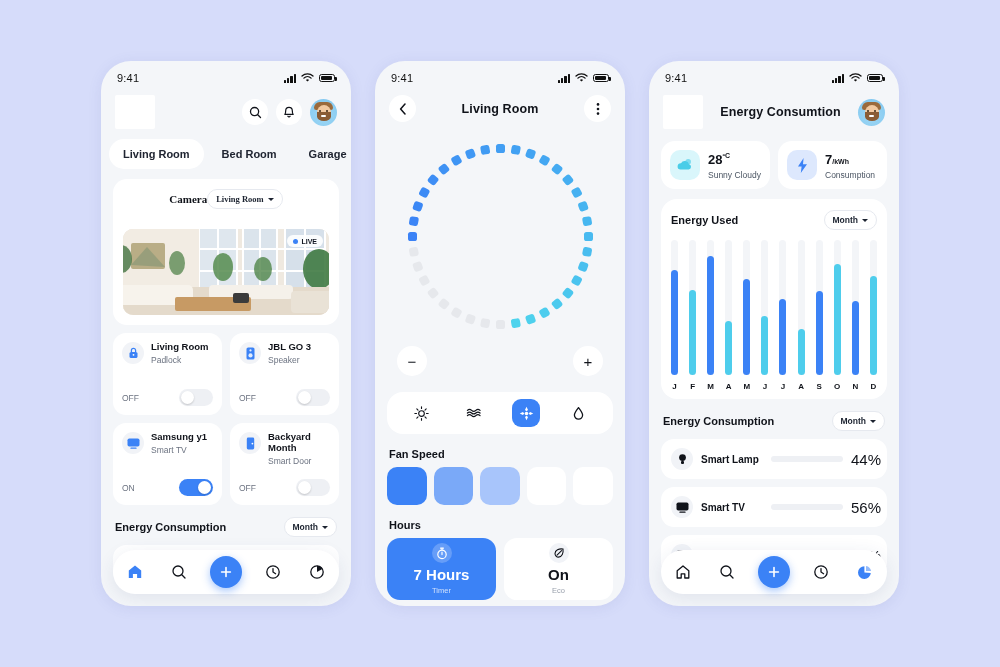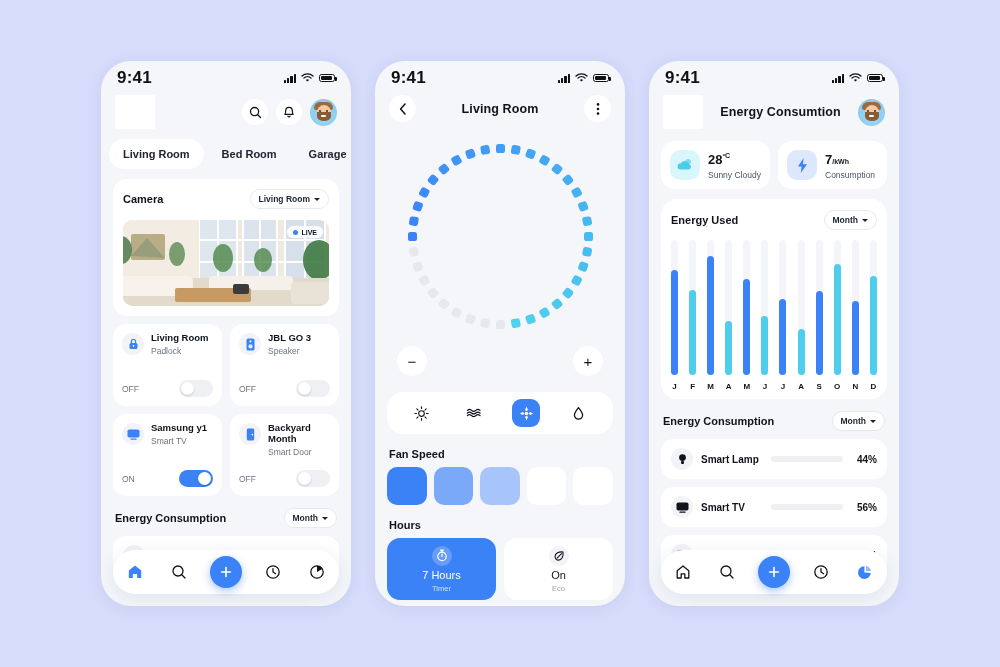--- a/index.html
+++ b/index.html
@@ -19,21 +19,21 @@
     overflow: hidden;
     flex: none;
     box-shadow: 0 2px 14px rgba(80,90,160,0.10);
   }
 
   
   .status {
     height: 26px; display: flex; align-items: center; justify-content: space-between;
     padding: 8px 16px 0 16px;
   }
-  .status-time { font-size: 17px; font-weight: 700; color: #111; letter-spacing: .2px; }
+  .status-time { font-size: 11px; font-weight: 400; color: #111; letter-spacing: .2px; }
   .status-icons { display: flex; align-items: center; gap: 5px; }
   .sig { display: flex; align-items: flex-end; gap: 1.2px; height: 9px; }
   .sig i { display: block; width: 2.2px; background: #111; border-radius: .6px; }
   .sig i:nth-child(1){height:3px}.sig i:nth-child(2){height:5px}.sig i:nth-child(3){height:7px}.sig i:nth-child(4){height:9px}
   .batt { width: 16px; height: 8.5px; border: 1.4px solid #111; border-radius: 2.6px; position: relative; }
   .batt::before { content:""; position:absolute; left:1px; top:1px; bottom:1px; right:2.4px; background:#111; border-radius:1px; }
   .batt::after { content:""; position:absolute; right:-3px; top:2.2px; width:1.6px; height:3.6px; background:#111; border-radius:0 1px 1px 0; }
 
   
   .hdr { display: flex; align-items: center; padding: 8px 14px 6px 14px; gap: 8px; }
@@ -60,21 +60,21 @@
   .tabs { display: flex; align-items: center; gap: 4px; padding: 4px 8px 0 8px; overflow: hidden; }
   .tab { font-size: 11px; font-weight: 700; color: #202532; padding: 9px 14px; border-radius: 16px; white-space: nowrap; }
   .tab.active { background: #fff; }
 
   
   .body { padding: 10px 12px 0 12px; }
 
   .card { background: #fff; border-radius: 14px; }
 
   .cam-card { padding: 10px; }
-  .cam-head { display: flex; align-items: center; justify-content: space-between; margin-bottom: 11px; }
+  .cam-head { display: flex; align-items: center; justify-content: center; margin-bottom: 20px; font-family: Liberation Serif, serif; }
   .cam-title { font-size: 11px; font-weight: 700; color: #10131a; }
   .pill {
     border: 1px solid #e6e9ef; border-radius: 12px; padding: 4px 8px;
     font-size: 8.5px; font-weight: 600; color: #1c2330; display: flex; align-items: center; gap: 4px; background: #fff;
   }
   .chev { width: 0; height: 0; border-left: 3px solid transparent; border-right: 3px solid transparent; border-top: 3.4px solid #1c2330; }
 
   .cam-view {
     position: relative; height: 86px; border-radius: 10px; overflow: hidden;
     background: linear-gradient(180deg,#e9e3da 0%, #ddd5c8 100%);
@@ -101,21 +101,21 @@
   .toggle.on .knob { left: auto; right: 2px; }
 
   .sec-head { display: flex; align-items: center; justify-content: space-between; margin: 12px 2px 8px 2px; }
   .sec-title { font-size: 11px; font-weight: 700; color: #10131a; }
 
   .ec-row { background: #fff; border-radius: 13px; padding: 9px 10px; display: flex; align-items: center; gap: 8px; margin-bottom: 8px; }
   .ec-ic { width: 22px; height: 22px; border-radius: 50%; background: #f1f3f7; display: flex; align-items: center; justify-content: center; flex: none; }
   .ec-name { font-size: 10px; font-weight: 600; color: #10131a; width: 62px; }
   .ec-bar { flex: 1; height: 6px; border-radius: 4px; background: #eef0f4; overflow: hidden; }
   .ec-fill { height: 100%; border-radius: 4px; background: #3b82f6; }
-  .ec-pct { font-size: 10px; font-weight: 700; color: #10131a; width: 26px; text-align: right; }
+  .ec-pct { font-size: 15px; font-weight: 400; color: #10131a; width: 26px; text-align: center; }
 
   
   .nav {
     position: absolute; left: 12px; right: 12px; bottom: 12px; height: 44px;
     background: #fff; border-radius: 24px; display: flex; align-items: center;
     justify-content: space-around; box-shadow: 0 4px 18px rgba(40,60,120,.10);
   }
   .nav-item { width: 26px; height: 26px; display: flex; align-items: center; justify-content: center; }
   .nav-fab { width: 32px; height: 32px; border-radius: 50%; background: #3b82f6; display: flex; align-items: center; justify-content: center; box-shadow: 0 3px 8px rgba(59,130,246,.45); }
 
@@ -142,21 +142,21 @@
 
   .fs-label { font-size: 11px; font-weight: 700; color: #10131a; margin: 14px 0 7px 14px; }
   .fs-row { display: flex; gap: 7px; padding: 0 12px; }
   .fs-cell { flex: 1; height: 38px; border-radius: 10px; background: #fff; }
 
   .mode-row { display: flex; gap: 8px; padding: 0 12px; }
   .mode-card { flex: 1; height: 62px; border-radius: 13px; background: #fff; display: flex; flex-direction: column; align-items: center; justify-content: center; gap: 3px; }
   .mode-card.active { background: #3b82f6; }
   .mode-ic { width: 20px; height: 20px; border-radius: 50%; background: #f1f3f7; display: flex; align-items: center; justify-content: center; }
   .mode-card.active .mode-ic { background: rgba(255,255,255,.22); }
-  .mode-t { font-size: 11px; font-weight: 400; color: #10131a; }
+  .mode-t { font-size: 15px; font-weight: 700; color: #10131a; }
   .mode-s { font-size: 7.5px; color: #9aa1ad; }
   .mode-card.active .mode-t { color: #fff; }
   .mode-card.active .mode-s { color: #cfe0fd; }
 
   
   .wx-row { display: flex; gap: 8px; padding: 0 12px; margin-top: 6px; }
   .wx-card { flex: 1; background: #fff; border-radius: 14px; padding: 9px; display: flex; align-items: center; gap: 8px; }
   .wx-ic { width: 30px; height: 30px; border-radius: 10px; display: flex; align-items: center; justify-content: center; flex: none; }
   .wx-big { font-size: 13px; font-weight: 700; color: #10131a; }
   .wx-unit { font-size: 7px; font-weight: 700; color: #10131a; vertical-align: super; }

